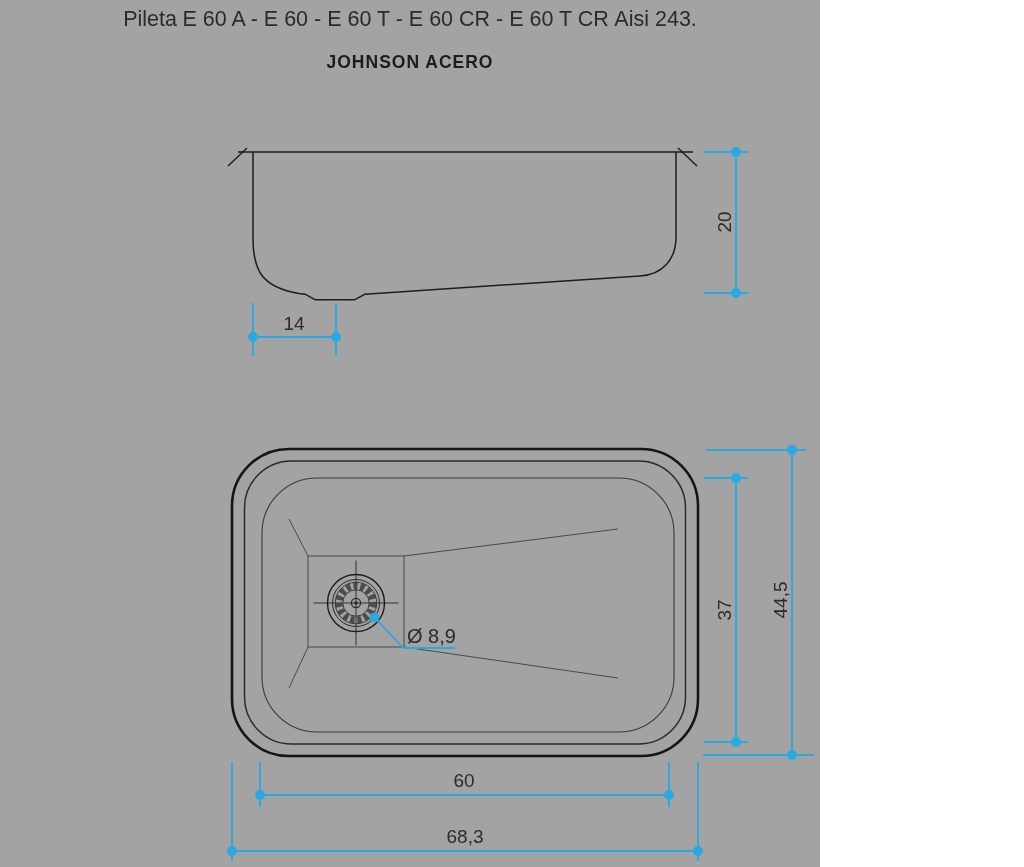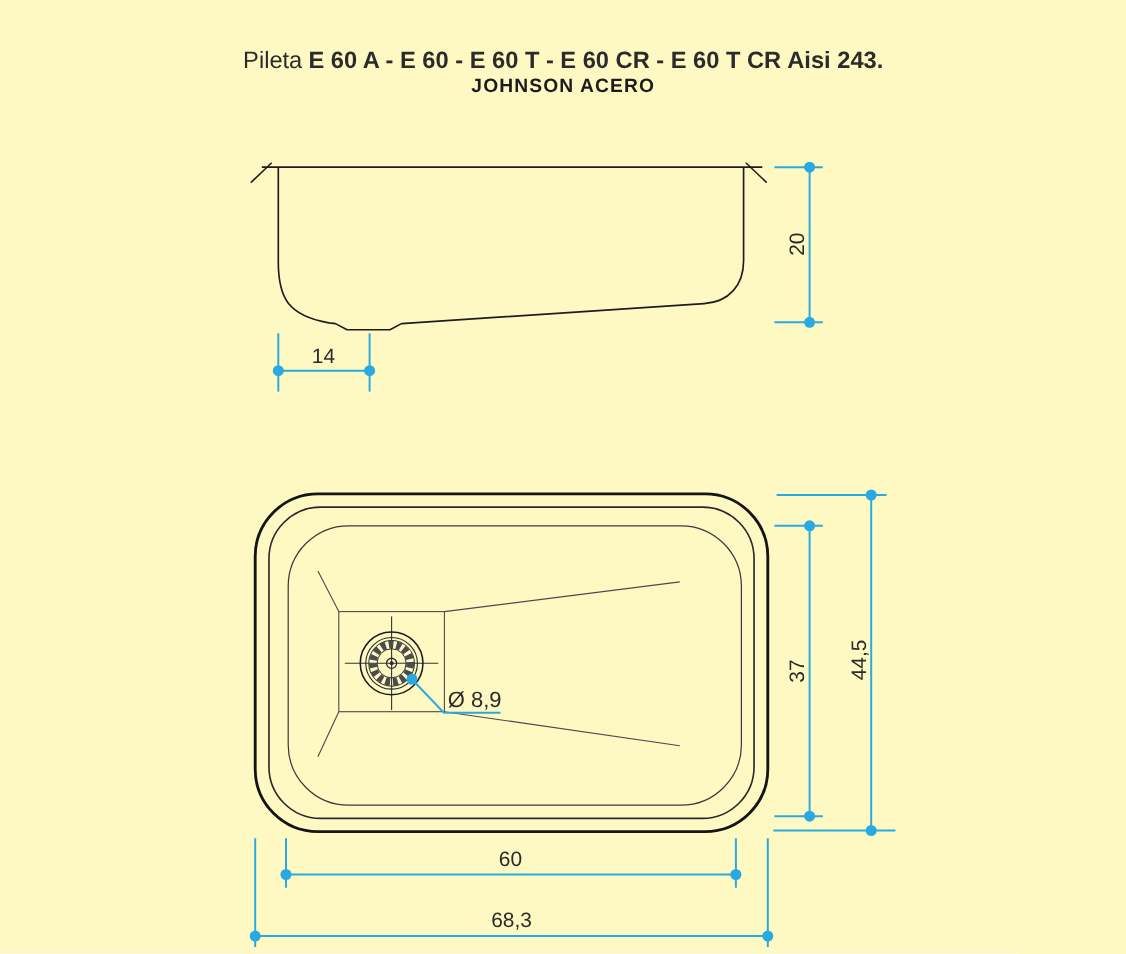--- a/index.html
+++ b/index.html
@@ -1,23 +1,23 @@
 <!DOCTYPE html>
 <html><head>
 <meta charset="utf-8">
 <style>
   html,body{margin:0;padding:0;background:#ffffff;}
-  .page{position:relative;width:1024px;height:867px;background:#fef9c3;overflow:hidden;
+  .page{position:relative;width:820px;height:867px;background:#a3a3a3;overflow:hidden;
         font-family:"Liberation Sans", sans-serif;color:#2b2b2b;}
   .title-row{position:absolute;top:7px;left:0;width:100%;display:flex;justify-content:center;
              align-items:baseline;gap:0.26em;font-size:21.5px;line-height:1.2;color:#2b2b2b;white-space:nowrap;}
   .t-reg{font-weight:400;}
-  .t-bold{font-weight:700;margin-top:36px;}
+  .t-bold{font-weight:400;}
   .subtitle{position:absolute;top:52px;left:0;width:100%;text-align:center;
-            font-size:17.5px;font-weight:700;letter-spacing:1px;color:#1c1c1c;margin-top:16px;}
+            font-size:17.5px;font-weight:700;letter-spacing:1px;color:#1c1c1c;}
   svg{position:absolute;left:0;top:0;}
   svg text{font-family:"Liberation Sans", sans-serif;font-size:19px;fill:#2b2b2b;}
   text.dia{font-size:20px;}
 </style>
 </head>
 <body>
 
 <div class="page">
 
   <div class="title-row">

